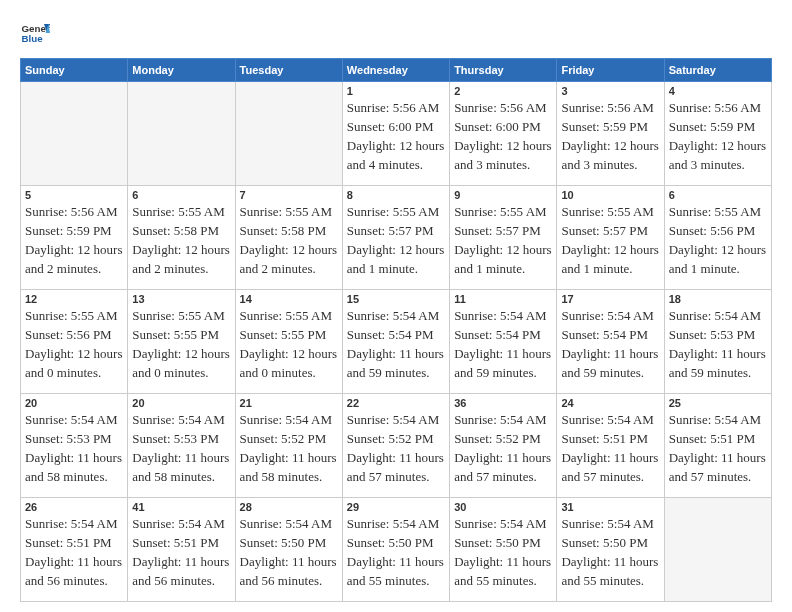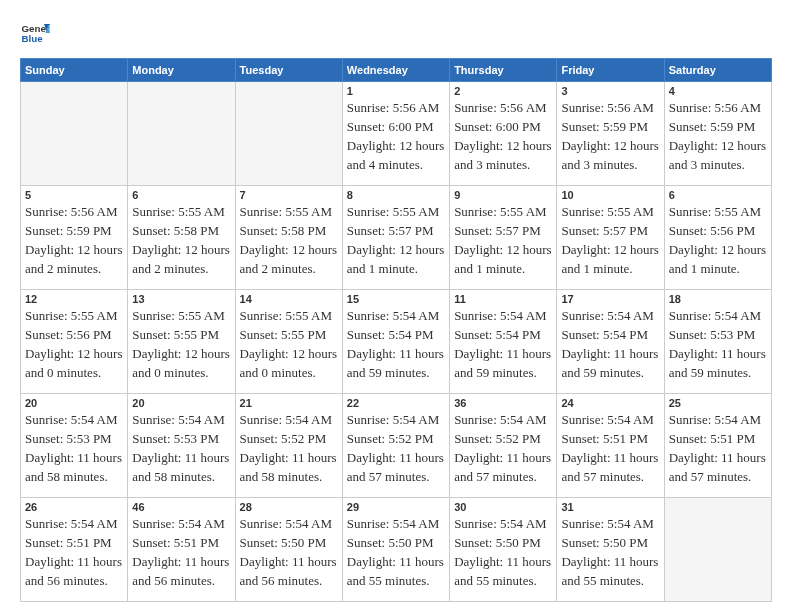--- a/index.html
+++ b/index.html
@@ -306,21 +306,21 @@
         </tr>
         <tr>
           <td>
             <span class="day-num">26</span>
             <div class="day-info" style="white-space: pre-line;">Sunrise: 5:54 AM
 Sunset: 5:51 PM
 Daylight: 11 hours
 and 56 minutes.</div>
           </td>
           <td>
-            <span class="day-num">46</span>
+            <span class="day-num">41</span>
             <div class="day-info" style="white-space: pre-line;">Sunrise: 5:54 AM
 Sunset: 5:51 PM
 Daylight: 11 hours
 and 56 minutes.</div>
           </td>
           <td>
             <span class="day-num">28</span>
             <div class="day-info" style="white-space: pre-line;">Sunrise: 5:54 AM
 Sunset: 5:50 PM
 Daylight: 11 hours

